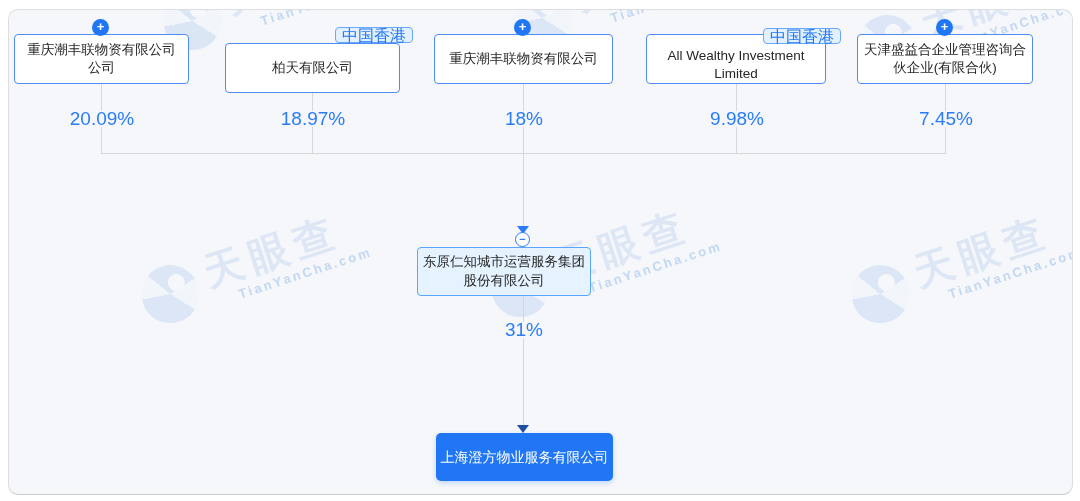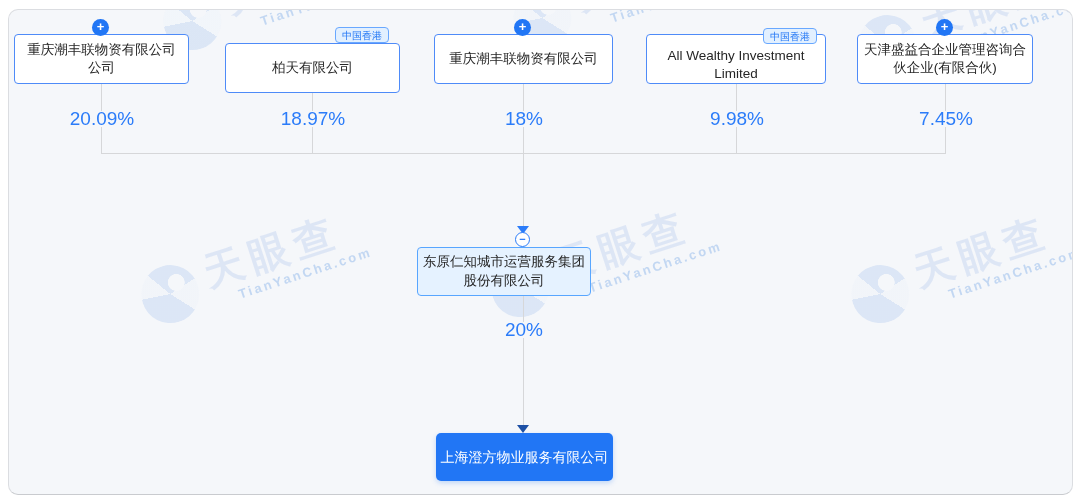--- a/index.html
+++ b/index.html
@@ -37,21 +37,21 @@
   .targetbox{position:absolute;left:435px;top:432px;width:177px;height:48px;background:#2176F5;
          border-radius:5px;display:flex;align-items:center;justify-content:center;text-align:center;
          font-size:14px;color:#fff;line-height:1.3;cursor:pointer;box-shadow:0 2px 5px rgba(33,118,245,.25);}
   
   .plus{position:absolute;width:17px;height:17px;border-radius:50%;background:#2176F5;color:#fff;
         font-size:13px;font-weight:bold;line-height:16px;text-align:center;cursor:pointer;z-index:5;}
   .minus{position:absolute;left:514px;top:231px;width:15px;height:15px;border-radius:50%;background:#fff;
         border:1.5px solid #2B7CF9;color:#2B7CF9;font-size:11px;font-weight:bold;line-height:13px;
         text-align:center;cursor:pointer;box-sizing:border-box;z-index:5;}
   .tag{position:absolute;height:16px;background:#E2F0FF;border:1px solid #69A8FF;border-radius:4px;
-       color:#2176F5;font-size:10px;line-height:15px;padding:0 6px;box-sizing:border-box;z-index:4;white-space:nowrap;}
+       color:#2176F5;font-size:16px;line-height:15px;padding:0 6px;box-sizing:border-box;z-index:4;white-space:nowrap;}
 </style>
 </head>
 <body>
 
 <div class="stage">
   <div class="card">
 
     <div class="wm" style="left:150px;top:-45px;">
       <div class="wm-swirl"></div>
       <div class="wm-text">
@@ -104,21 +104,21 @@
     <div class="vline" style="left:514px;top:143px;height:76px;"></div>
     <div class="arrow arrow-blue" style="left:508px;top:216px;"></div>
     <div class="vline" style="left:514px;top:284px;height:133px;"></div>
     <div class="arrow arrow-dark" style="left:508px;top:415px;"></div>
 
     <div class="pct" style="left:93px;top:101px;">20.09%</div>
     <div class="pct" style="left:304px;top:101px;">18.97%</div>
     <div class="pct" style="left:515px;top:101px;">18%</div>
     <div class="pct" style="left:728px;top:101px;">9.98%</div>
     <div class="pct" style="left:937px;top:101px;">7.45%</div>
-    <div class="pct" style="left:515px;top:312px;">20%</div>
+    <div class="pct" style="left:515px;top:312px;">31%</div>
 
     <div class="plus" style="left:83px;top:9px;">+</div>
     <div class="cobox" style="left:5px;top:24px;width:173px;">
       <span class="nm">重庆潮丰联物资有限公司
 公司</span>
     </div>
 
     <div class="tag" style="left:326px;top:17px;">中国香港</div>
     <div class="cobox" style="left:216px;top:24px;width:173px;margin-top:9px;">
       <span class="nm">柏天有限公司</span>

